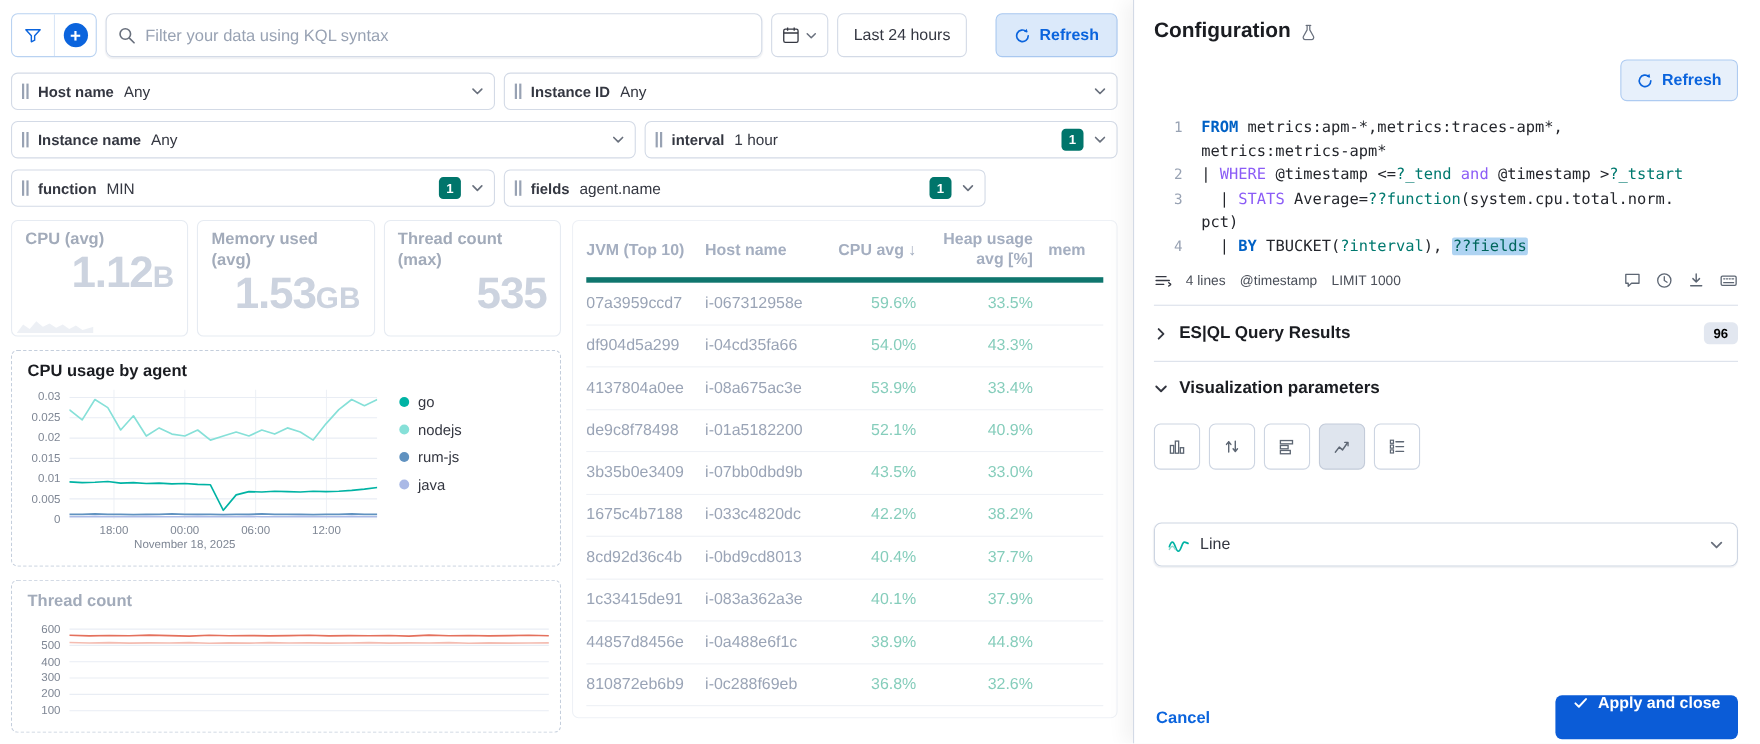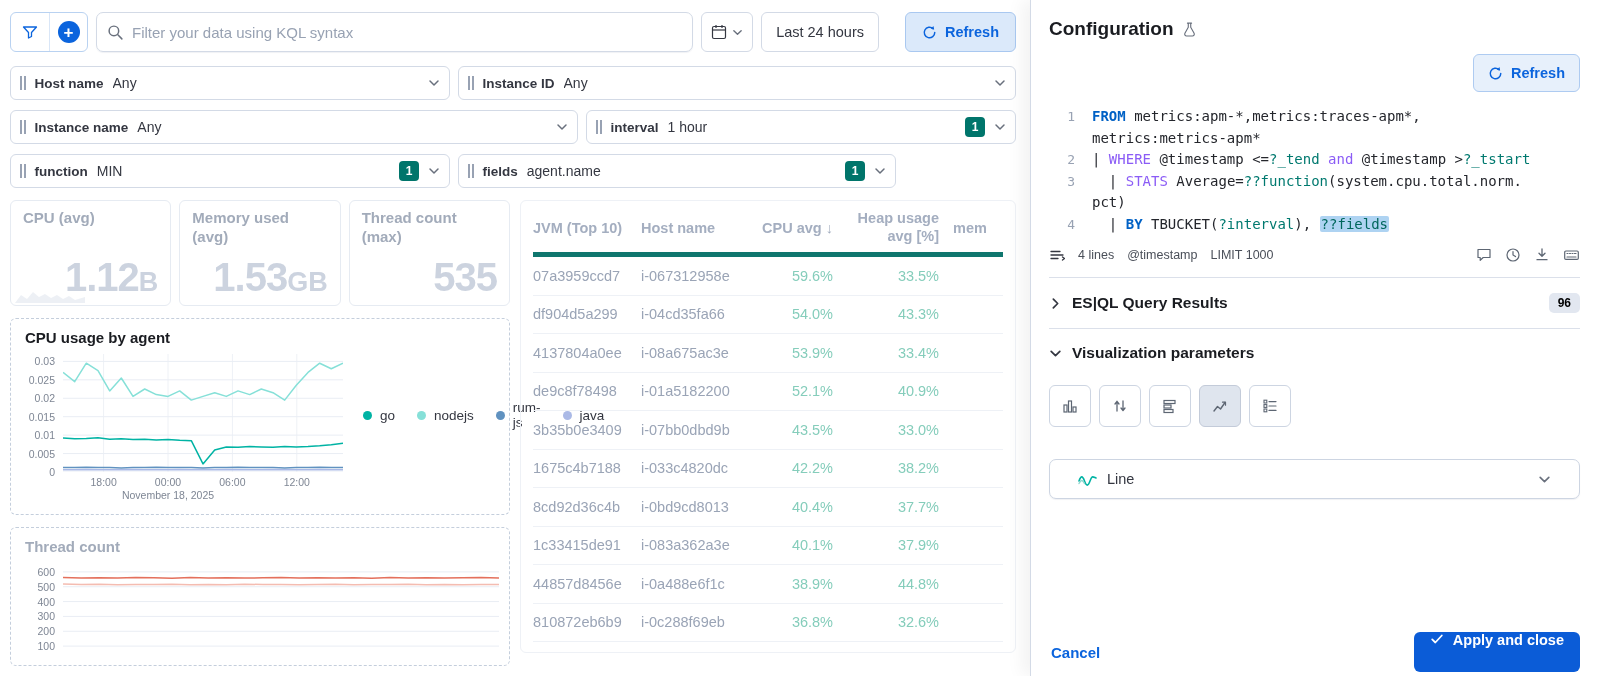--- a/index.html
+++ b/index.html
@@ -32,36 +32,36 @@
   .drag i{width:1.5px;height:14px;background:#98a2b3;display:block}
   .control .lbl{font-weight:700;font-size:13.5px;white-space:nowrap}
   .control .val{font-size:14px;flex:1;white-space:nowrap;overflow:hidden}
   .badge-green{min-width:20px;height:20px;border-radius:4px;background:#00756b;color:#fff;font-size:12px;font-weight:700;display:flex;align-items:center;justify-content:center;padding:0 5px;flex:none}
   .badge-green:empty{display:none}
 
   
   .content{display:flex;gap:10px;margin-top:12px}
   .left-col{width:500px;min-width:500px}
   .metrics-row{display:flex;gap:8px}
-  .mcard{flex:1;height:106px;border:1px solid #e6ebf2;border-radius:6px;padding:8px 12px;display:flex;flex-direction:column;justify-content:space-between;position:relative;overflow:hidden;cursor:pointer}
+  .mcard{flex:1;height:106px;border:1px solid #e6ebf2;border-radius:6px;padding:8px 12px;display:flex;flex-direction:column;position:relative;overflow:hidden;cursor:pointer}
   .mtitle{font-size:15px;font-weight:600;color:#a2abba;line-height:1.25}
   .mval{align-self:flex-end;font-size:40px;font-weight:700;color:#ccd3df;letter-spacing:-1px;line-height:1}
   .mval .munit{font-size:27px;letter-spacing:0}
   .spark{position:absolute;left:4px;bottom:2px;opacity:.8}
 
   .panel{border:1px dashed #c4cedc;border-radius:6px;background:#fff;margin-top:12px;padding:10px 14px}
   .panel-title{font-size:15px;font-weight:700;color:#1a1c21}
   .panel-title.muted{color:#a2abba}
   .chart-wrap{display:flex;margin-top:8px}
   .y-axis{position:relative;width:38px;font-size:10.5px;color:#7e8694;flex:none}
   .y-axis span{position:absolute;right:8px;line-height:12px}
   .plot{position:relative}
   #cpu-plot{width:280px;height:118px}
   #thread-plot{width:436px;height:92px}
-  .legend{margin-left:20px;display:flex;flex-direction:row;gap:22px;padding-top:4px;font-size:13.5px;color:#343741}
+  .legend{margin-left:20px;display:flex;flex-direction:column;gap:10px;padding-top:4px;font-size:13.5px;color:#343741}
   .lg-item{display:flex;align-items:center;gap:8px;cursor:pointer}
   .lg-dot{width:9px;height:9px;border-radius:50%;flex:none}
   .x-axis{position:relative;margin-left:38px;width:280px;height:32px;font-size:10.5px;color:#7e8694}
   .x-axis span{position:absolute;top:4px;transform:translateX(-50%);white-space:nowrap}
   .x-subtitle{position:absolute;top:17px;left:37.5%;transform:translateX(-50%);white-space:nowrap;font-size:10.5px;color:#7e8694}
 
   
   .jvm-panel{flex:1;border:1px solid #eef1f6;border-radius:6px;padding:2px 12px 0;max-height:453px;overflow:hidden}
   .thead,.trow{display:flex;align-items:center}
   .thead{min-height:54px;border-bottom:5px solid #0f766e;font-weight:700;color:#a4aec0;font-size:14.5px;align-items:center}
@@ -97,21 +97,21 @@
   .ft-icon{display:flex;align-items:center;color:#5d6673;cursor:pointer}
 
   .section-row{display:flex;align-items:center;gap:10px;padding:15px 0;border-top:1px solid #dbe0ea;cursor:pointer}
   .section-label{font-size:15.5px;font-weight:700;color:#1a1c21;flex:1}
   .count-badge{background:#e2e7f0;border-radius:5px;padding:3px 9px;font-size:12px;font-weight:700;color:#000000}
 
   .viz-icons{display:flex;gap:8px;margin-top:8px}
   .icon-btn{width:42px;height:42px;border:1px solid #cdd5e2;border-radius:6px;background:#fff;display:flex;align-items:center;justify-content:center;color:#5d6673;cursor:pointer}
   .icon-btn.selected{background:#dfe5ee;border-color:#c3cbd9}
 
-  .chart-select{margin-top:32px;height:40px;border:1px solid #cdd5e2;border-radius:7px;display:flex;align-items:center;padding:0 28px;gap:10px;font-size:14.5px;color:#343741;cursor:pointer;box-shadow:0 1px 1px rgba(152,162,179,.15)}
+  .chart-select{margin-top:48px;height:40px;border:1px solid #cdd5e2;border-radius:7px;display:flex;align-items:center;padding:0 12px;gap:10px;font-size:14.5px;color:#343741;cursor:pointer;box-shadow:0 1px 1px rgba(152,162,179,.15)}
   .chart-select .chev-right{margin-left:auto}
 
   .fly-footer{position:absolute;left:20px;right:20px;bottom:4px;display:flex;align-items:center;justify-content:space-between}
   .cancel-link{color:#0b64dd;font-size:15px;font-weight:600;cursor:pointer}
   .apply-btn{height:40px;padding:0 16px;background:#0b5cd7;border:none;border-radius:6px;color:#fff;font-size:14.5px;font-weight:600;display:flex;gap:9px;cursor:pointer}
 
   svg{display:block}
 </style>
 </head>
 <body>

